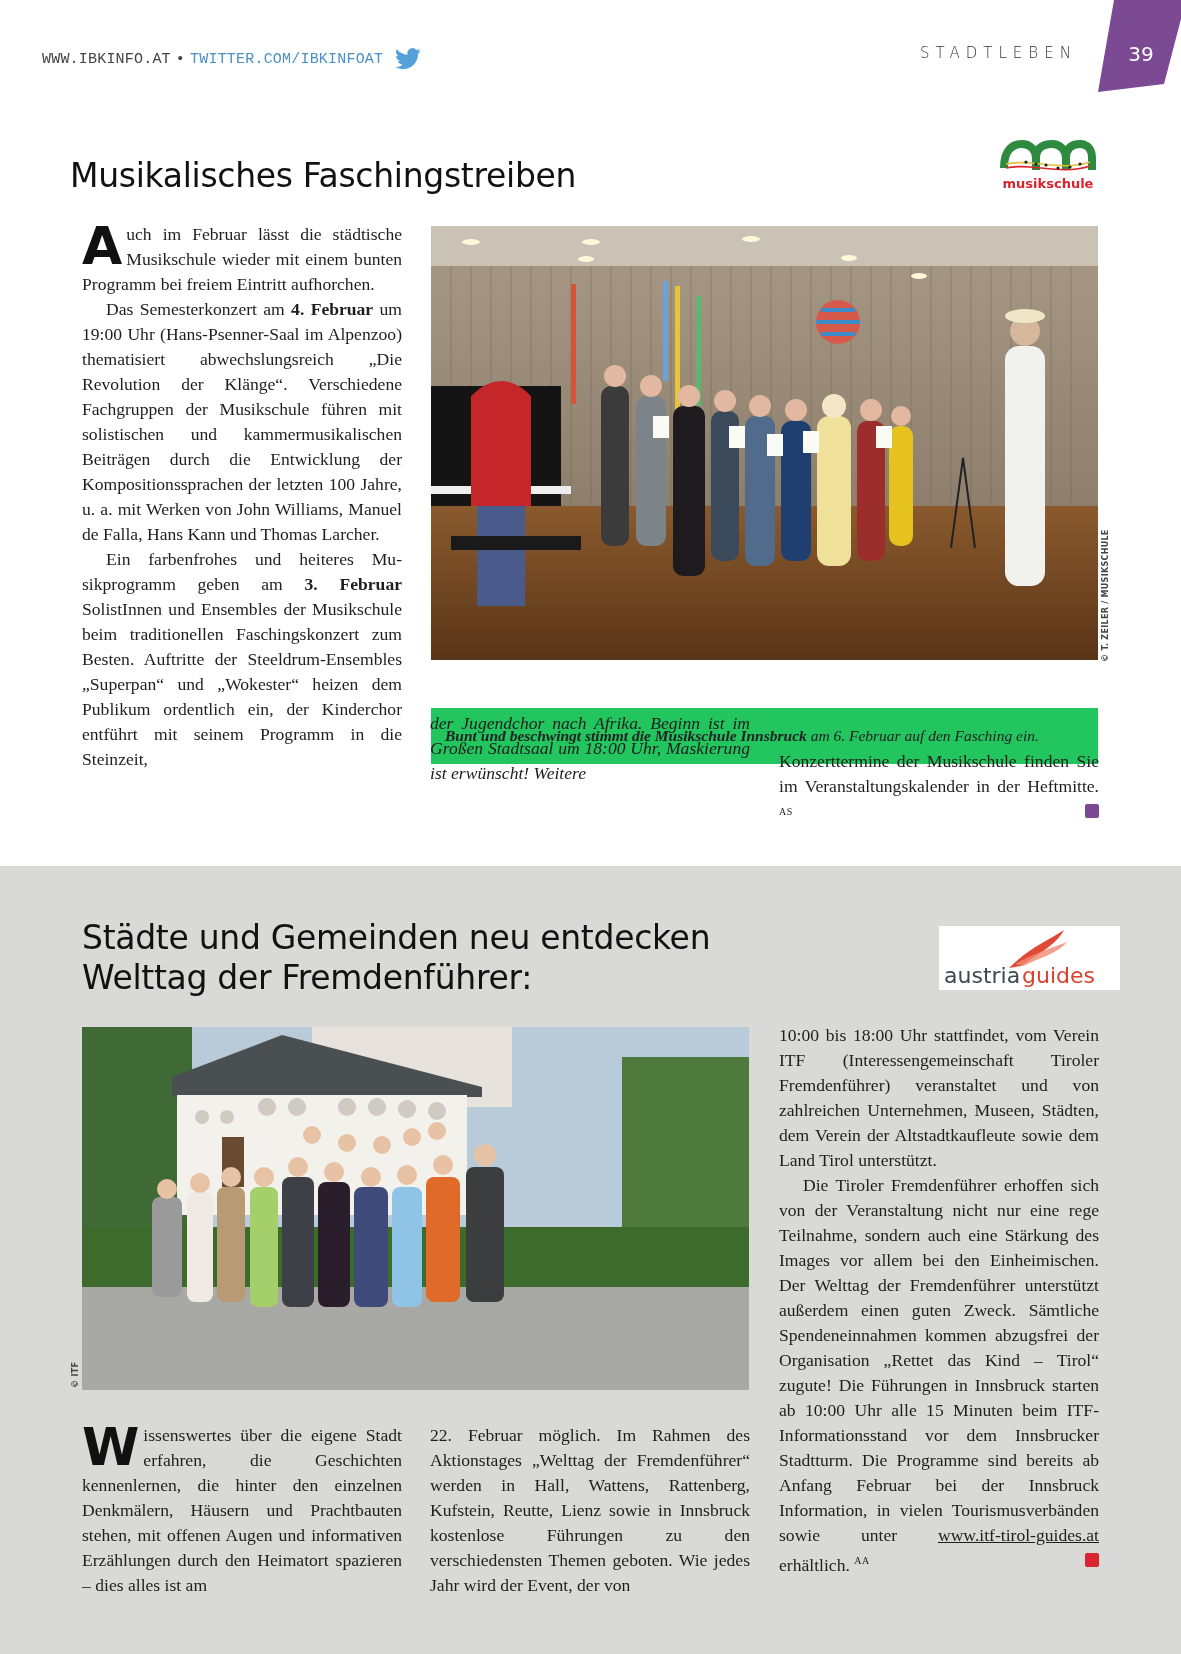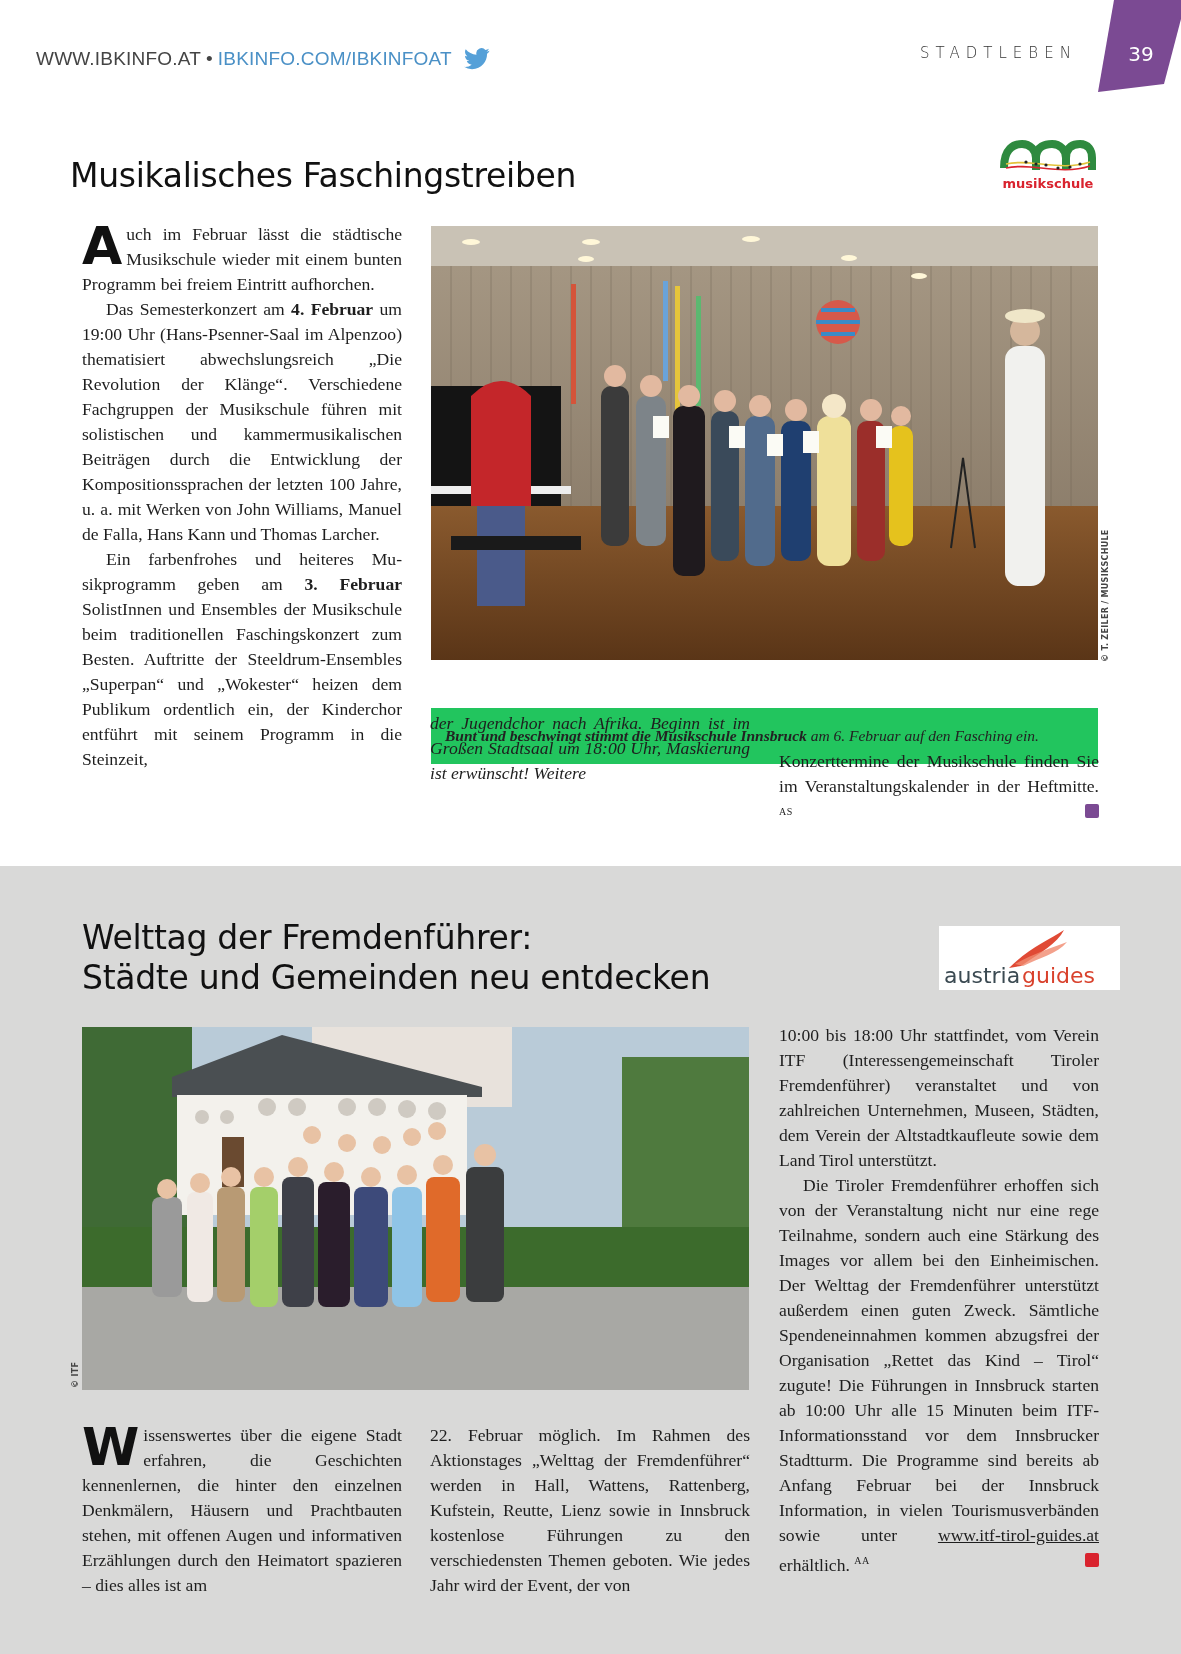--- a/index.html
+++ b/index.html
@@ -5,22 +5,22 @@
   html, body { margin: 0; padding: 0; }
   body {
     width: 1181px; height: 1654px; position: relative; overflow: hidden;
     background: #ffffff; color: #1e1e1e;
     font-family: "Liberation Serif", "DejaVu Serif", serif;
   }
   .abs { position: absolute; }
 
   
   .header-links {
-    left: 36px; top: 48px; font-family: Liberation Sans, sans-serif;
-    font-size: 19px; letter-spacing: 0.2px; color: #444; white-space: nowrap;
+    left: 42px; top: 48px; font-family: Liberation Mono, monospace;
+    font-size: 15px; letter-spacing: 0.2px; color: #444; white-space: nowrap;
     display: flex; align-items: center;
   }
   .header-links .twitter-link { color: #4a90c6; text-decoration: none; }
   .header-links .sep { margin: 0 5px; color: #444; }
   .twitter-icon { width: 26px; height: 22px; margin-left: 12px; }
 
   .section-label {
     left: 920px; top: 44px; font-family: "DejaVu Sans", "Liberation Sans", sans-serif;
     font-size: 15px; letter-spacing: 6px; color: #333; font-weight: 300;
   }
@@ -82,21 +82,21 @@
   .a2col2 { left: 430px; top: 1423px; width: 320px; }
   .a2col3 { left: 779px; top: 1023px; width: 320px; }
   .link { color: #1e1e1e; text-decoration: underline; }
 </style>
 </head>
 <body>
 
 <div class="abs header-links">
   <a>WWW.IBKINFO.AT</a>
   <span class="sep">•</span>
-  <a class="twitter-link">IBKINFO.COM/IBKINFOAT</a>
+  <a class="twitter-link">TWITTER.COM/IBKINFOAT</a>
   <svg class="twitter-icon" viewBox="0 0 24 20">
     <path fill="#55a0d8" d="M23.6 2.4c-.9.4-1.8.6-2.8.8 1-.6 1.8-1.6 2.1-2.7-.9.6-2 1-3.1 1.2A4.8 4.8 0 0 0 11.5 6C7.5 5.8 4 3.9 1.6 1 .3 3.2 1 6 3.1 7.5c-.8 0-1.5-.2-2.2-.6 0 2.4 1.7 4.4 3.9 4.8-.7.2-1.5.2-2.2.1.6 2 2.4 3.3 4.5 3.4A9.7 9.7 0 0 1 0 17.2 13.7 13.7 0 0 0 7.4 19.4c9 0 14-7.5 13.9-14.2 1-.7 1.8-1.6 2.3-2.8z"></path>
   </svg>
 </div>
 
 <div class="abs section-label">STADTLEBEN</div>
 <svg class="abs page-tab" viewBox="0 0 90 92">
   <polygon points="18,0 90,0 90,0 68,84 2,92" fill="#7b4a93"></polygon>
 </svg>
 <div class="abs page-number">39</div>
@@ -240,22 +240,22 @@
 <div class="abs col col2">
   <p>der Jugendchor nach Afrika. Beginn ist im Großen Stadtsaal um 18:00 Uhr, Maskierung ist erwünscht! Weitere</p>
 </div>
 <div class="abs col col3">
   <p class="tail"><span>Konzerttermine der Musikschule fin­den Sie im Veranstaltungskalender in der Heftmitte.</span> <span class="sup">AS</span><span class="end-square" style="background:#7b4a93"></span></p>
 </div>
 
 <div class="abs grey-section"></div>
 
 <h2 class="abs headline a2-title" style="margin:0">
+  <span style="display:block">Städte und Gemeinden neu entdecken</span>
   <span style="display:block">Welttag der Fremdenführer:</span>
-  <span style="display:block">Städte und Gemeinden neu entdecken</span>
 </h2>
 
 <div class="abs guides-logo">
   <svg width="159" height="64" viewBox="0 0 159 64">
     <path d="M70 42 C90 22 110 14 125 4 C118 18 102 26 82 40 Z" fill="#e04a35"></path>
     <path d="M76 38 C94 28 112 22 128 16 C118 28 100 32 84 40 Z" fill="#f08a6f" opacity="0.8"></path>
     <text x="5" y="57" font-family="DejaVu Sans, sans-serif" font-size="22" font-weight="400" fill="#3b4a52">austria</text>
     <text x="83" y="57" font-family="DejaVu Sans, sans-serif" font-size="22" font-weight="400" fill="#d9412c">guides</text>
   </svg>
 </div>

